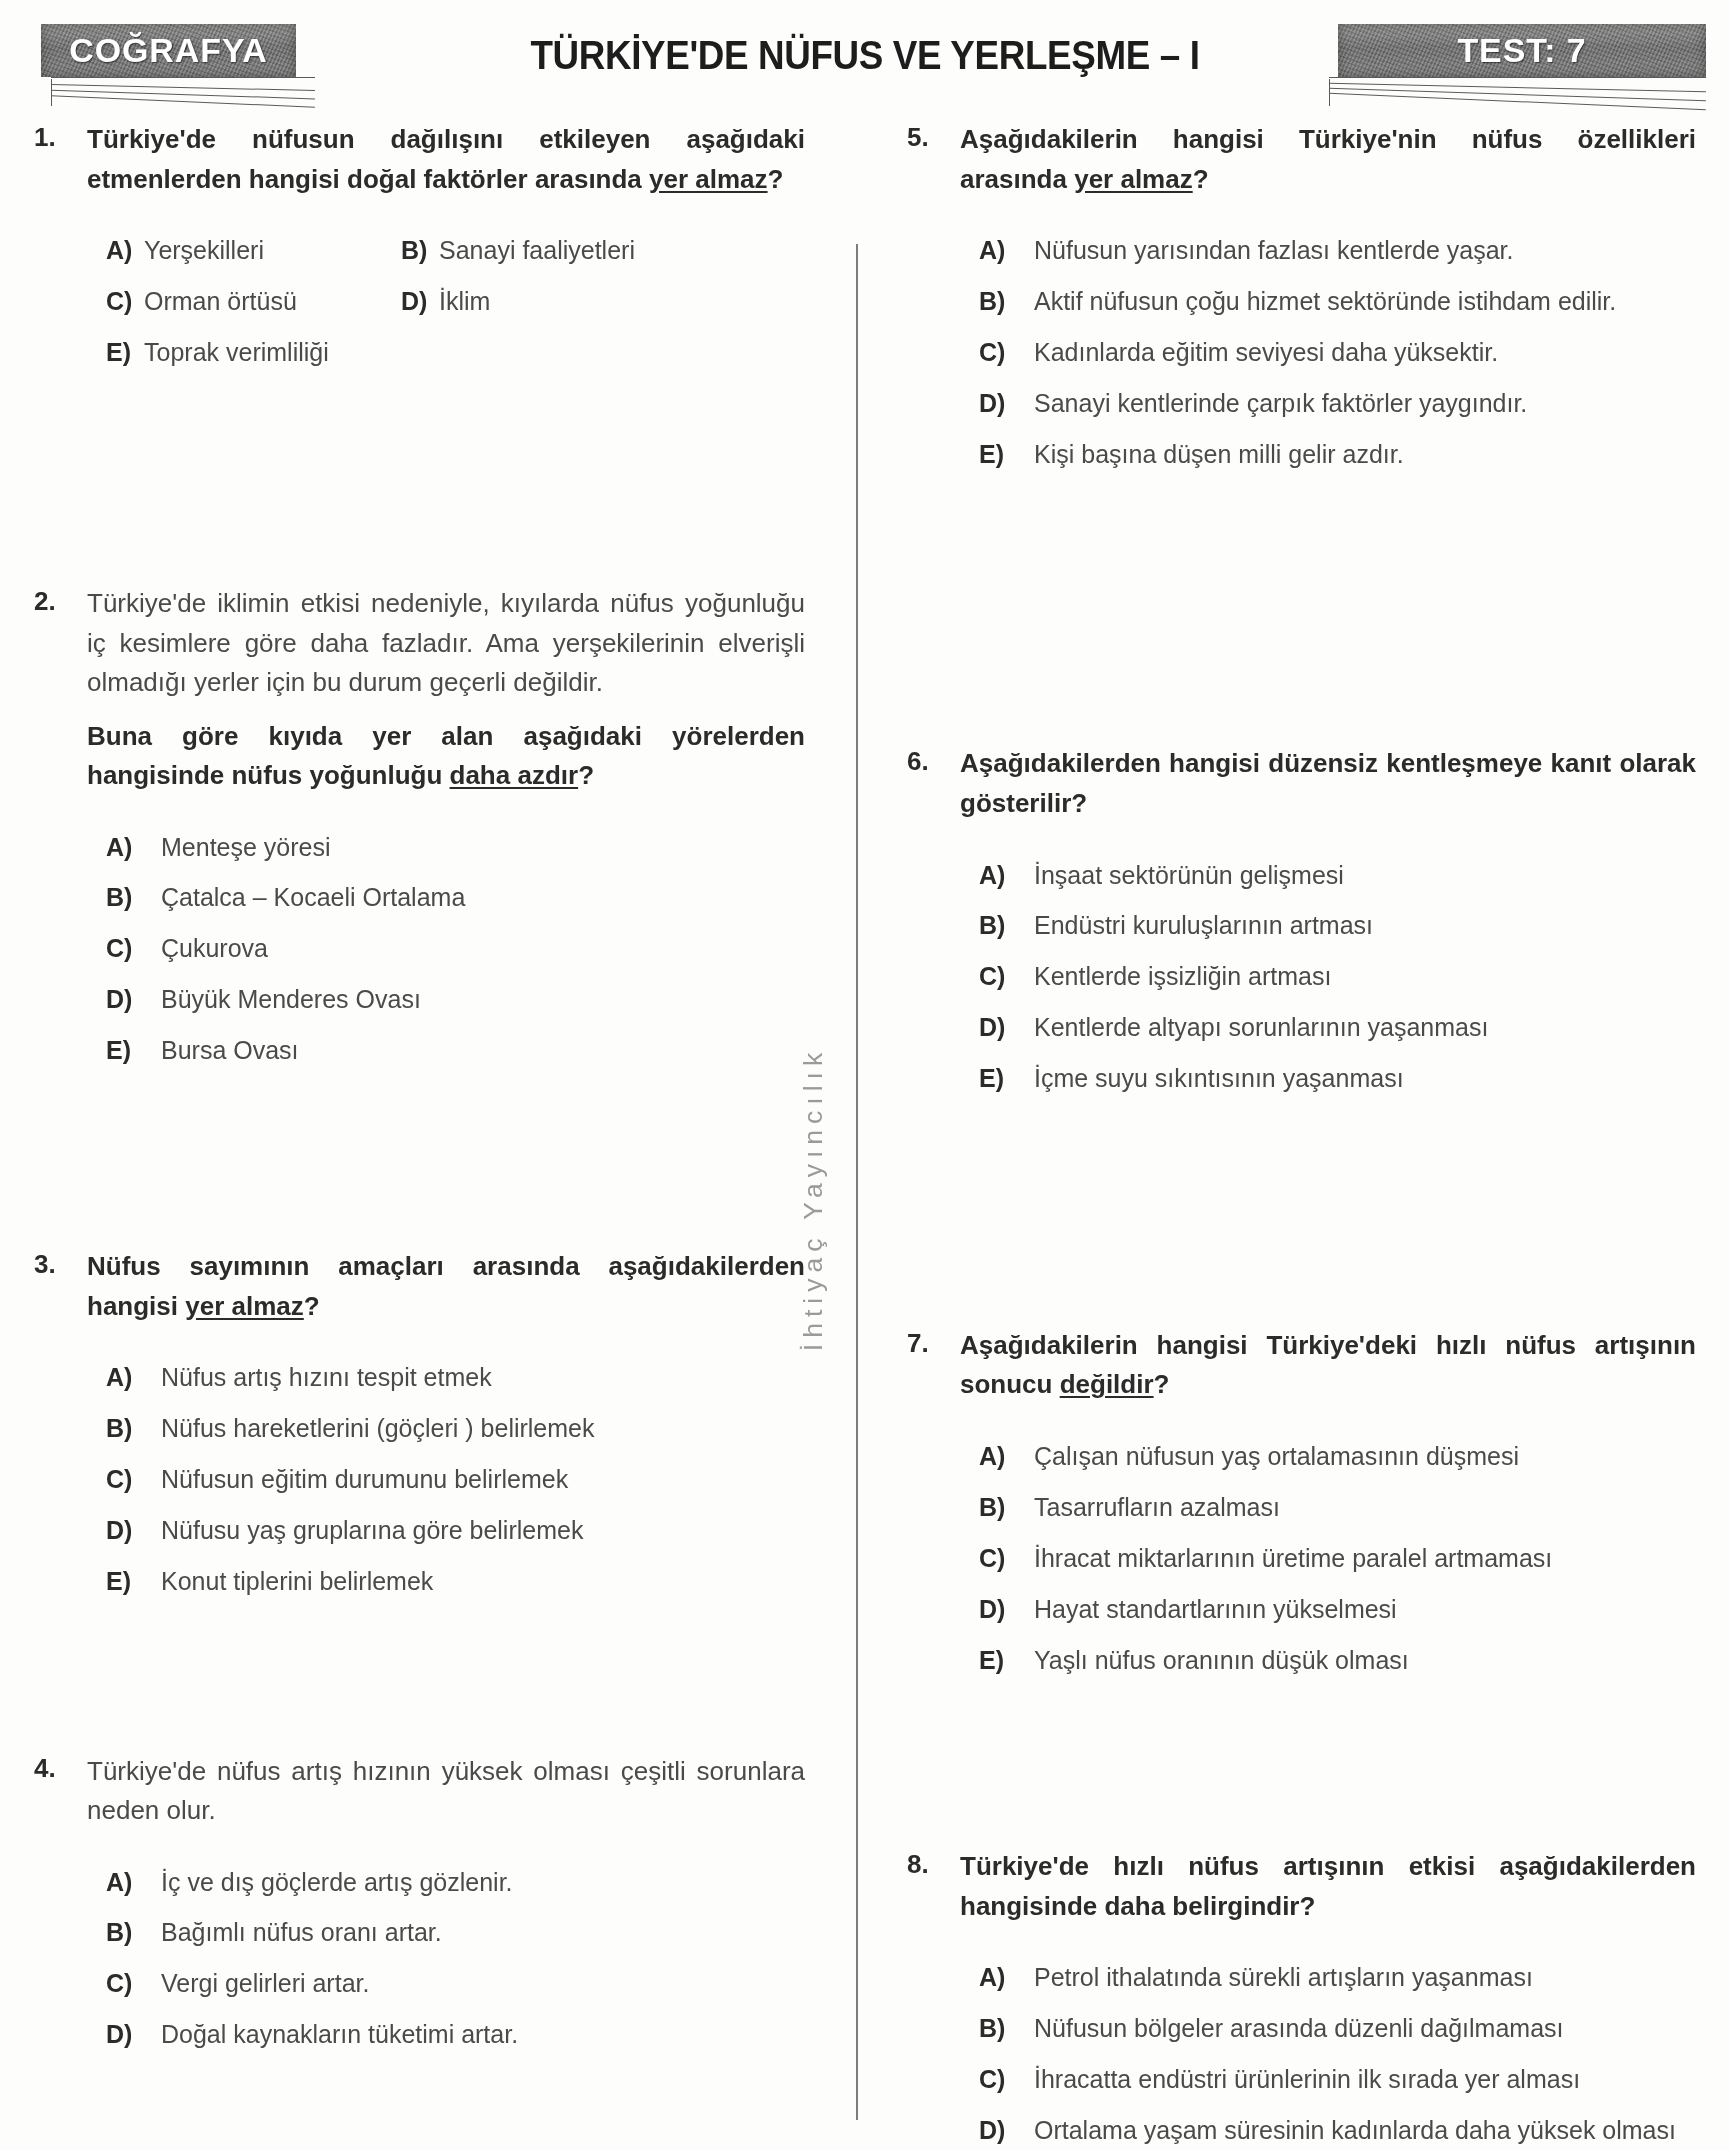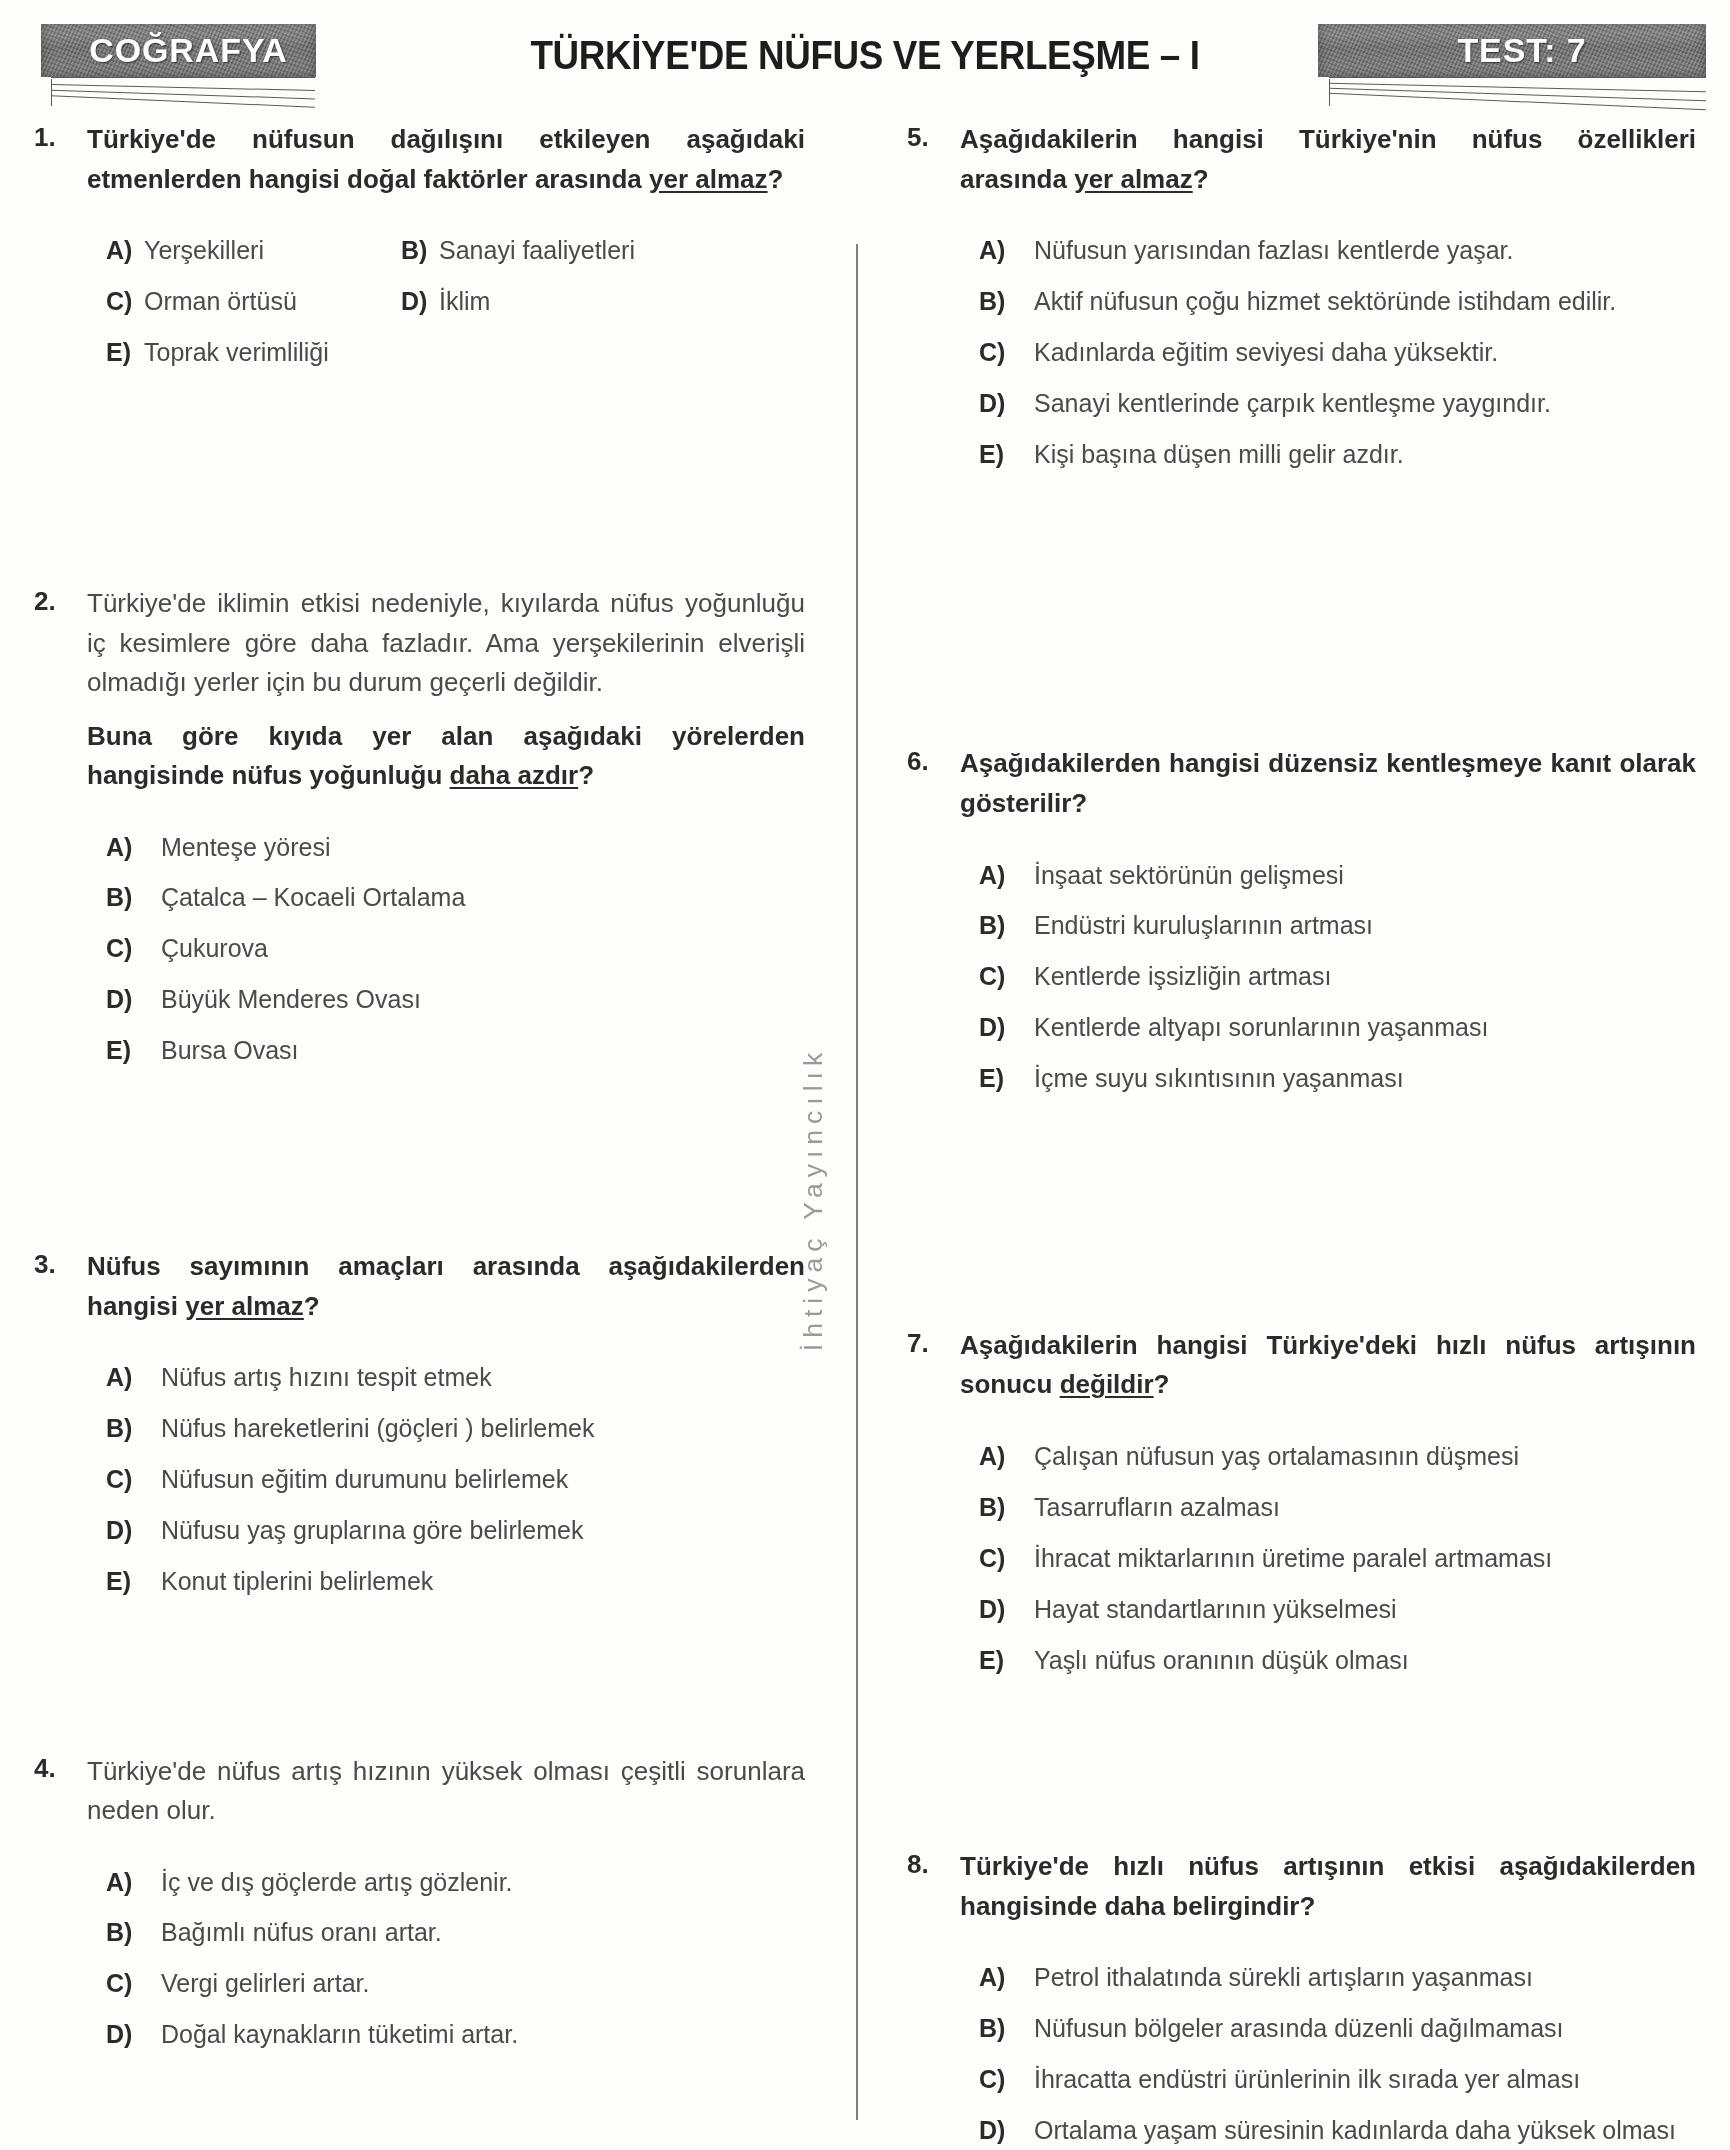--- a/index.html
+++ b/index.html
@@ -29,21 +29,20 @@
     top: 24px;
     height: 53px;
     background:
       repeating-linear-gradient(115deg, rgba(255,255,255,.11) 0 1.7px, rgba(0,0,0,.10) 1.7px 3.4px),
       repeating-linear-gradient(18deg, rgba(255,255,255,.08) 0 2.6px, rgba(0,0,0,.07) 2.6px 4.3px),
       linear-gradient(180deg, #8f8f8f 0%, #6e6e6e 45%, #7c7c7c 100%);
     display: flex;
     align-items: center;
     justify-content: center;
     box-shadow: inset 0 0 12px rgba(0,0,0,.35);
-    padding-left: 20px;
   }
   .badge-text {
     color: #ffffff;
     font-weight: bold;
     font-size: 34px;
     letter-spacing: 0.9px;
     text-shadow: 0.9px 0.9px 1.7px rgba(0,0,0,.6);
     font-family: "Liberation Sans", sans-serif;
     white-space: nowrap;
   }
@@ -385,21 +384,21 @@
             <div class="opt">
               <span class="opt-k">B)</span>
               <span class="opt-t">Aktif nüfusun çoğu hizmet sektöründe istihdam edilir.</span>
             </div>
             <div class="opt">
               <span class="opt-k">C)</span>
               <span class="opt-t">Kadınlarda eğitim seviyesi daha yüksektir.</span>
             </div>
             <div class="opt">
               <span class="opt-k">D)</span>
-              <span class="opt-t">Sanayi kentlerinde çarpık kentleşme yaygındır.</span>
+              <span class="opt-t">Sanayi kentlerinde çarpık faktörler yaygındır.</span>
             </div>
             <div class="opt">
               <span class="opt-k">E)</span>
               <span class="opt-t">Kişi başına düşen milli gelir azdır.</span>
             </div>
           </div>
         </div>
       </div>
 
       <div class="spacer-r1"></div>

